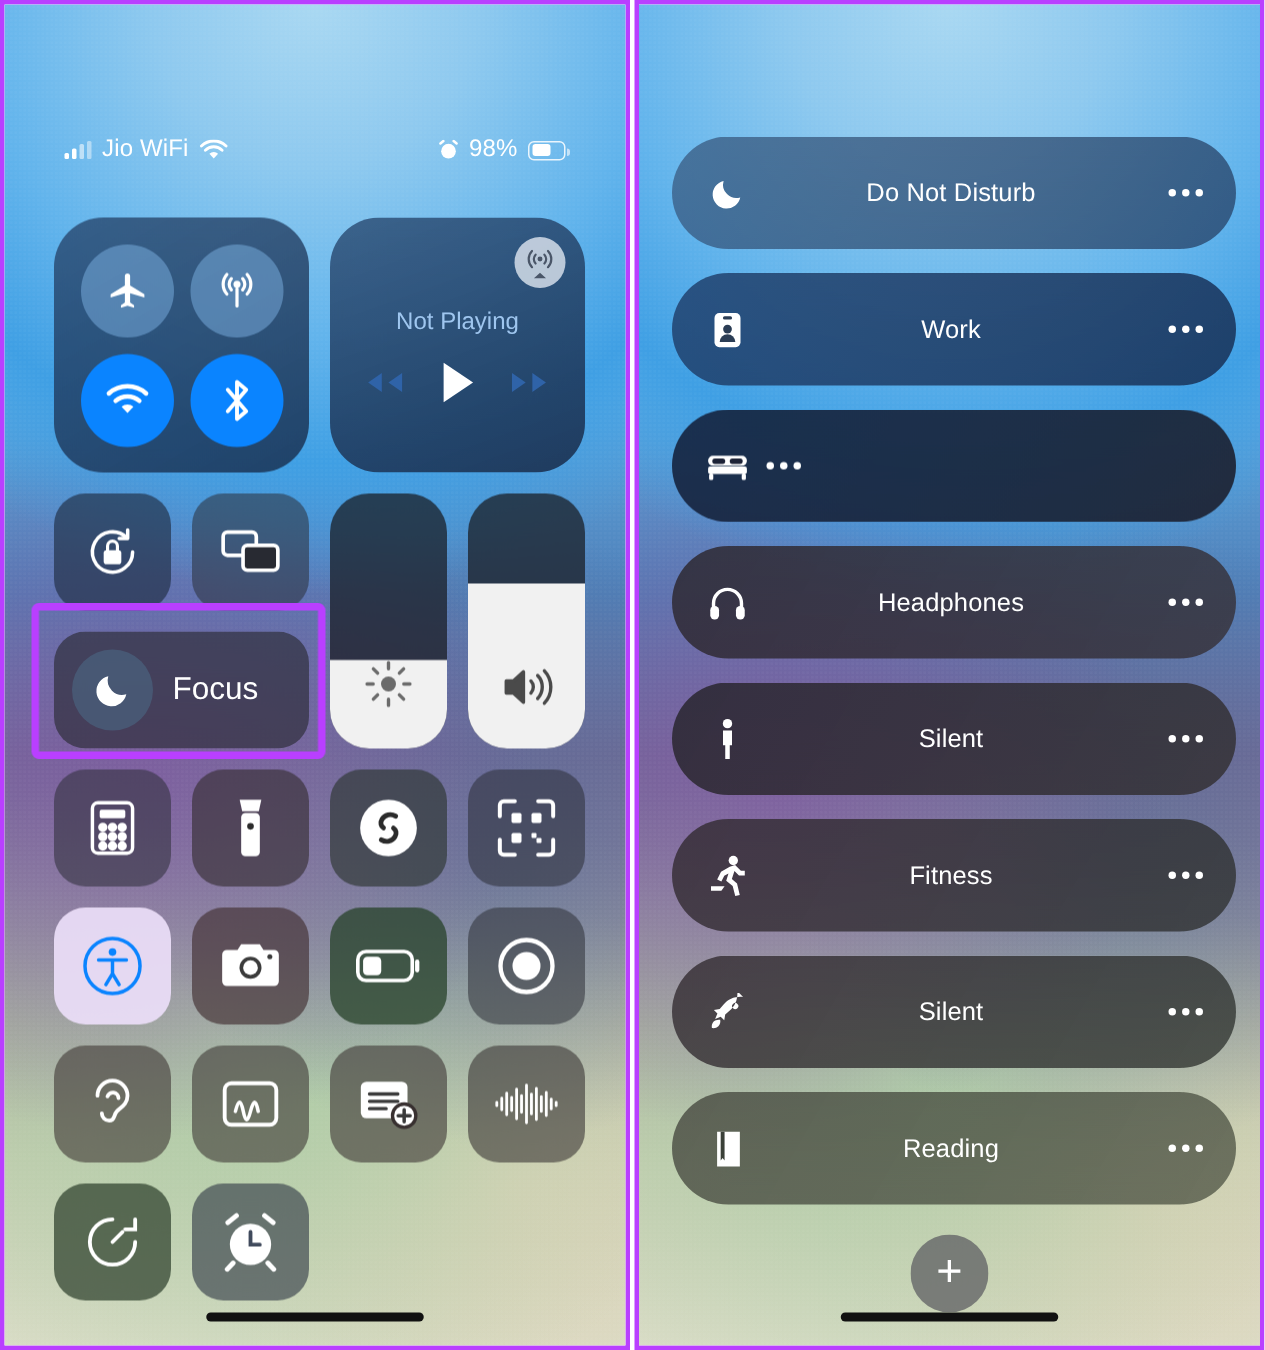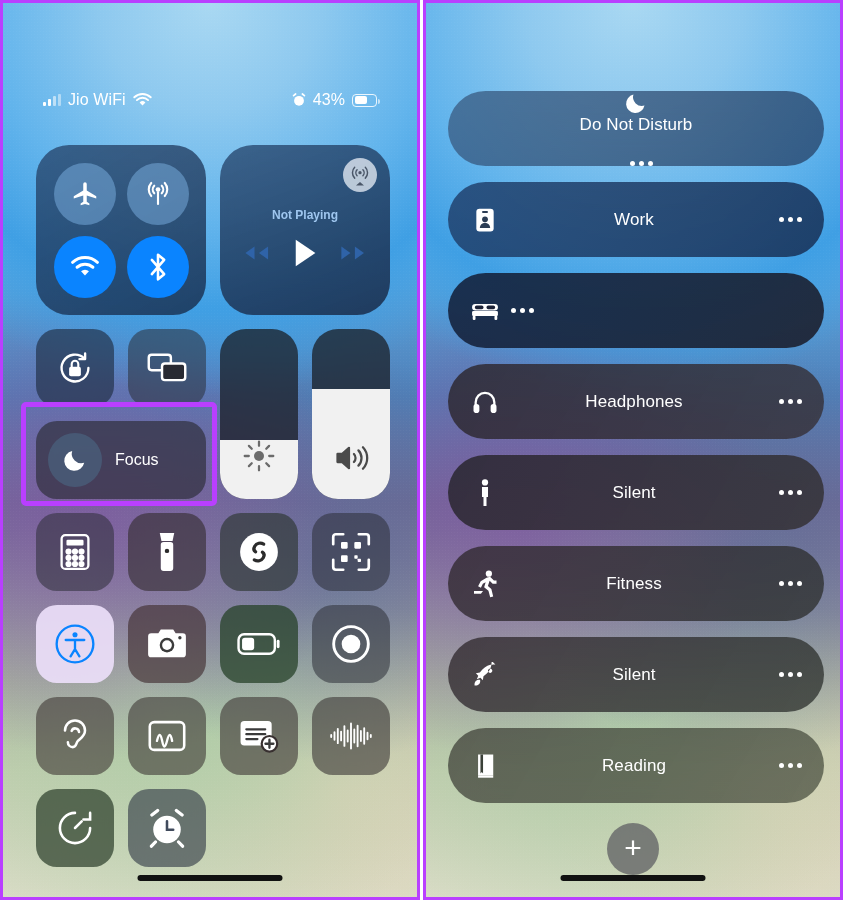--- a/index.html
+++ b/index.html
@@ -78,59 +78,59 @@
     width:170px; height:170px; border-radius:33px;
     background:linear-gradient(160deg, rgba(40,72,112,.78), rgba(24,42,72,.85));
     backdrop-filter:blur(16px);
     position:relative; display:flex; flex-direction:column;
     align-items:center; justify-content:center; gap:14px;
   }
   .airplay{
     position:absolute; top:13px; right:13px; width:34px; height:34px; border-radius:50%;
     background:rgba(235,240,248,.75); display:flex; align-items:center; justify-content:center;
   }
-  .np-text{ color:#9fc6ef; font-size:12px; font-weight:700; margin-top:16px; }
+  .np-text{ color:#9fc6ef; font-size:16px; font-weight:400; margin-top:16px; }
   .mctrl{ display:flex; align-items:center; gap:22px; margin-top:2px; }
 
   
   .slider{
     width:78px; height:170px; border-radius:26px; overflow:hidden;
     background:rgba(24,26,32,.72); position:relative; backdrop-filter:blur(14px);
   }
   .slider .fill{ position:absolute; left:0; right:0; bottom:0; background:#f1f1f1; }
   .slider .sico{ position:absolute; left:0; right:0; bottom:26px; display:flex; justify-content:center; }
 
   
   .focus-pill{
     width:170px; height:78px; border-radius:21px;
     background:rgba(38,40,46,.62); backdrop-filter:blur(14px);
     display:flex; align-items:center; gap:13px; padding-left:12px;
   }
   .focus-knob{ width:54px; height:54px; border-radius:50%; background:rgba(74,96,124,.75);
                display:flex; align-items:center; justify-content:center; }
-  .focus-label{ color:#fff; font-size:16px; }
+  .focus-label{ color:#fff; font-size:21px; }
 
   
   .hl{ position:absolute; border:5px solid #b93fff; border-radius:5px; pointer-events:none; z-index:20; }
   .hl-focus{ left:18px; top:399px; width:196px; height:104px; }
 
   
   .home-ind{ position:absolute; bottom:16px; left:50%; transform:translateX(-50%);
              width:145px; height:6px; background:#111; border-radius:3px; }
 
   
   .focus-list{ position:absolute; left:22px; top:88px; width:376px;
                display:flex; flex-direction:column; gap:16px; }
   .focus-row{
     height:75px; border-radius:38px; position:relative;
     display:flex; align-items:center; padding:0 22px;
     backdrop-filter:blur(16px);
     background:rgba(34,36,44,.55);
   }
-  .fr-0{ background:linear-gradient(120deg, rgba(56,88,126,.72), rgba(34,58,94,.72));flex-direction:column; }
+  .fr-0{ background:linear-gradient(120deg, rgba(56,88,126,.72), rgba(34,58,94,.72)); }
   .fr-1{ background:linear-gradient(120deg, rgba(30,60,104,.80), rgba(20,40,76,.80)); }
   .fr-2{ background:linear-gradient(120deg, rgba(18,30,56,.86), rgba(26,26,38,.86)); }
   .fr-3{ background:linear-gradient(120deg, rgba(36,34,40,.80), rgba(48,44,44,.78)); }
   .fr-4{ background:linear-gradient(120deg, rgba(42,36,42,.80), rgba(52,44,48,.76)); }
   .fr-5{ background:linear-gradient(120deg, rgba(48,40,46,.78), rgba(44,46,44,.76)); }
   .fr-6{ background:linear-gradient(120deg, rgba(46,38,44,.76), rgba(42,46,42,.74)); }
   .fr-7{ background:linear-gradient(120deg, rgba(56,56,50,.70), rgba(62,68,54,.68)); }
 
   .fr-icon{ width:30px; display:flex; align-items:center; justify-content:center; color:#fff; }
   .fr-label{ flex:1; text-align:center; color:#fff; font-size:17px; letter-spacing:.1px; }
@@ -173,21 +173,21 @@
             </svg>
           </span>
         </div>
         <div class="sb-right">
           <span>
             <svg width="14" height="14" viewBox="0 0 14 14">
               <circle cx="7" cy="7.8" r="4.9" fill="#fff"></circle>
               <path d="M1.6 2.6 3.6 1M12.4 2.6 10.4 1" stroke="#fff" stroke-width="1.7" stroke-linecap="round"></path>
             </svg>
           </span>
-          <span class="sb-text">43%</span>
+          <span class="sb-text">98%</span>
           <span class="batt">
               <i></i>
             </span>
         </div>
       </div>
 
       <div class="grid-area">
 
         <div class="row" style="margin-bottom:14px;">
           <div class="module">

